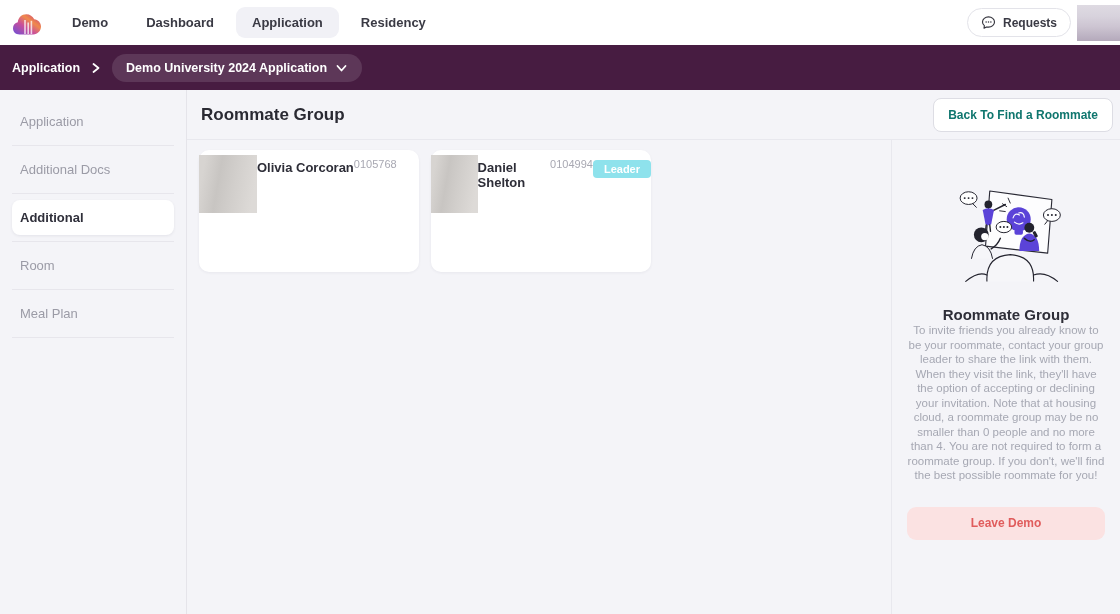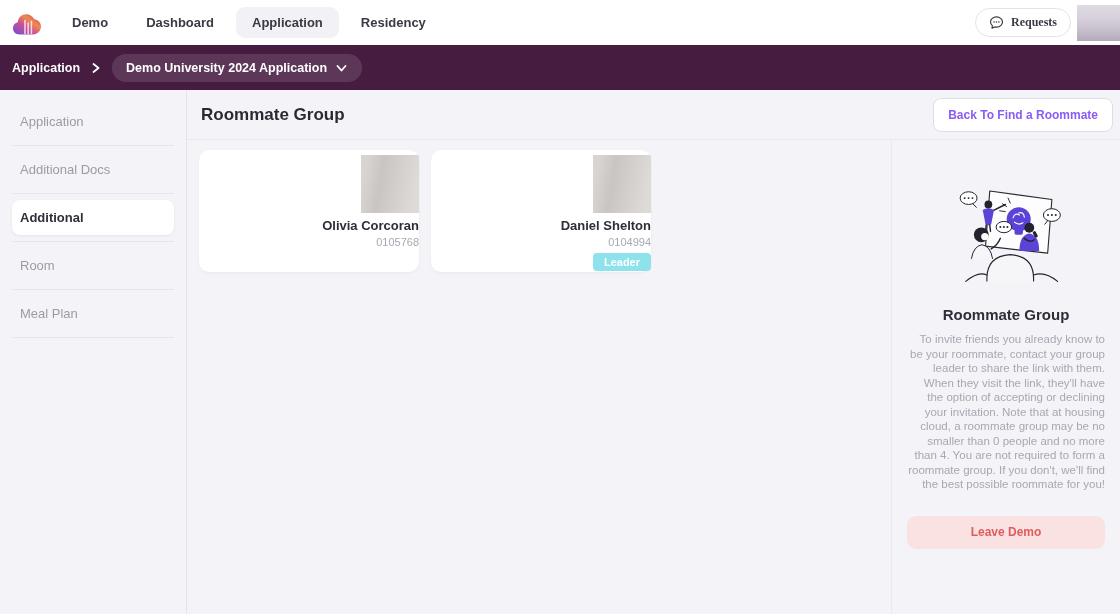--- a/index.html
+++ b/index.html
@@ -5,55 +5,55 @@
   * { margin:0; padding:0; box-sizing:border-box; }
   html,body { width:1120px; height:614px; overflow:hidden; }
   body { font-family:"Liberation Sans", sans-serif; background:#f4f4f8; color:#2e2e38; }
 
   
   .topnav { height:45px; background:#ffffff; display:flex; align-items:center; padding-left:12px; }
   .logo { width:30px; height:30px; margin-right:14px; display:flex; align-items:center; justify-content:center; }
   .nav-item { font-size:13px; font-weight:600; color:#3a3a44; padding:8px 16px; border-radius:9px; cursor:pointer; margin-right:6px; white-space:nowrap; }
   .nav-item.active { background:#f1f1f6; }
   .topnav .spacer { flex:1; }
-  .requests-btn { display:flex; align-items:center; gap:7px; background:#fff; border:1px solid #e3e3e9; border-radius:16px; padding:6px 13px; font-size:12px; font-weight:600; color:#3a3a44; cursor:pointer;font-family:Liberation Serif, serif; }
+  .requests-btn { display:flex; align-items:center; gap:7px; background:#fff; border:1px solid #e3e3e9; border-radius:16px; padding:6px 13px; font-size:12px; font-weight:600; color:#3a3a44; cursor:pointer; }
   .avatar { width:43px; height:36px; margin-left:6px; background:linear-gradient(180deg,#dedae2 0%,#d8d3dd 30%,#cdc5d2 60%,#b4a9bb 100%); }
 
   
   .crumbbar { height:45px; background:#471c41; display:flex; align-items:center; padding:0 12px; gap:10px; }
   .crumb-root { color:#ffffff; font-size:12.5px; font-weight:600; cursor:pointer; }
   .crumb-pill { display:flex; align-items:center; gap:8px; background:rgba(255,255,255,0.12); border-radius:14px; padding:7px 14px; color:#fff; font-size:12.5px; font-weight:600; cursor:pointer;text-align:center; }
 
   
   .content { display:flex; height:524px; }
   .sidebar { width:187px; border-right:1px solid #e5e4ea; padding-top:8px; flex-shrink:0; }
   .side-item { font-size:13px; font-weight:500; color:#9b9ba6; padding:16px 20px; cursor:pointer; }
   .side-item.active { background:#ffffff; color:#2f2f3a; font-weight:600; margin:6px 12px; padding:10px 8px; border-radius:8px; box-shadow:0 1px 3px rgba(40,40,60,0.08); }
   .side-div { border-top:1px solid #e7e6ec; margin:0 12px; }
 
   .main { flex:1; display:flex; flex-direction:column; }
   .main-header { height:50px; display:flex; align-items:center; padding:0 7px 0 14px; border-bottom:1px solid #e8e8ee; }
   .main-title { font-size:17px; font-weight:600; color:#2a2a33; }
   .main-header .spacer { flex:1; }
-  .back-btn { background:#fff; border:1px solid #dddde4; border-radius:8px; padding:9px 14px; font-size:12px; font-weight:600; color:#8b5cf6; cursor:pointer; white-space:nowrap; }
+  .back-btn { background:#fff; border:1px solid #dddde4; border-radius:8px; padding:9px 14px; font-size:12px; font-weight:600; color:#0f766e; cursor:pointer; white-space:nowrap; }
 
   .main-body { flex:1; display:flex; }
   .cards-area { flex:1; padding:10px 12px; display:flex; align-items:flex-start; gap:12px; }
-  .roommate-card { width:220px; height:122px; background:#fff; border-radius:10px; box-shadow:0 1px 3px rgba(40,40,60,0.06); display:flex; flex-direction:column; align-items:flex-end; padding-top:5px; }
+  .roommate-card { width:220px; height:122px; background:#fff; border-radius:10px; box-shadow:0 1px 3px rgba(40,40,60,0.06); display:flex; flex-direction:row; align-items:flex-start; padding-top:5px; }
   .photo-ph { width:58px; height:58px; background:linear-gradient(100deg,#d7d4d1 10%,#c8c5c2 35%,#d2cfcc 60%,#dddad7 90%); }
   .rm-name { font-size:13px; font-weight:700; color:#2e2e38; margin-top:5px; }
   .rm-id { font-size:11px; color:#a8a8b2; margin-top:3px; }
   .rm-badge { margin-top:5px; background:#8ee2ec; color:#ffffff; font-size:11px; font-weight:600; padding:3px 11px; border-radius:4px; }
   .rm-badge:empty { display:none; }
 
   
   .right-panel { width:229px; border-left:1px solid #e8e8ee; display:flex; flex-direction:column; align-items:center; padding:0 15px; flex-shrink:0; }
   .illus { margin-top:42px; }
   .panel-title { font-size:15px; font-weight:700; color:#2e2e38; margin-top:20px; }
-  .panel-desc { font-size:11.5px; line-height:14.5px; color:#a6a8b3; text-align:right; margin-top:9px; }
+  .panel-desc { font-size:11.5px; line-height:14.5px; color:#a6a8b3; text-align:center; }
   .leave-btn { margin-top:24px; width:100%; height:33px; background:#fbe2e2; color:#e05c5c; border:none; border-radius:9px; font-size:12px; font-weight:700; font-family:"Liberation Sans", sans-serif; cursor:pointer; }
 </style>
 </head>
 <body>
 
 <header class="topnav">
   <div class="logo">
     <svg width="30" height="26" viewBox="0 0 30 26">
       <defs>
         <linearGradient id="lg" x1="0" y1="1" x2="1" y2="0">

